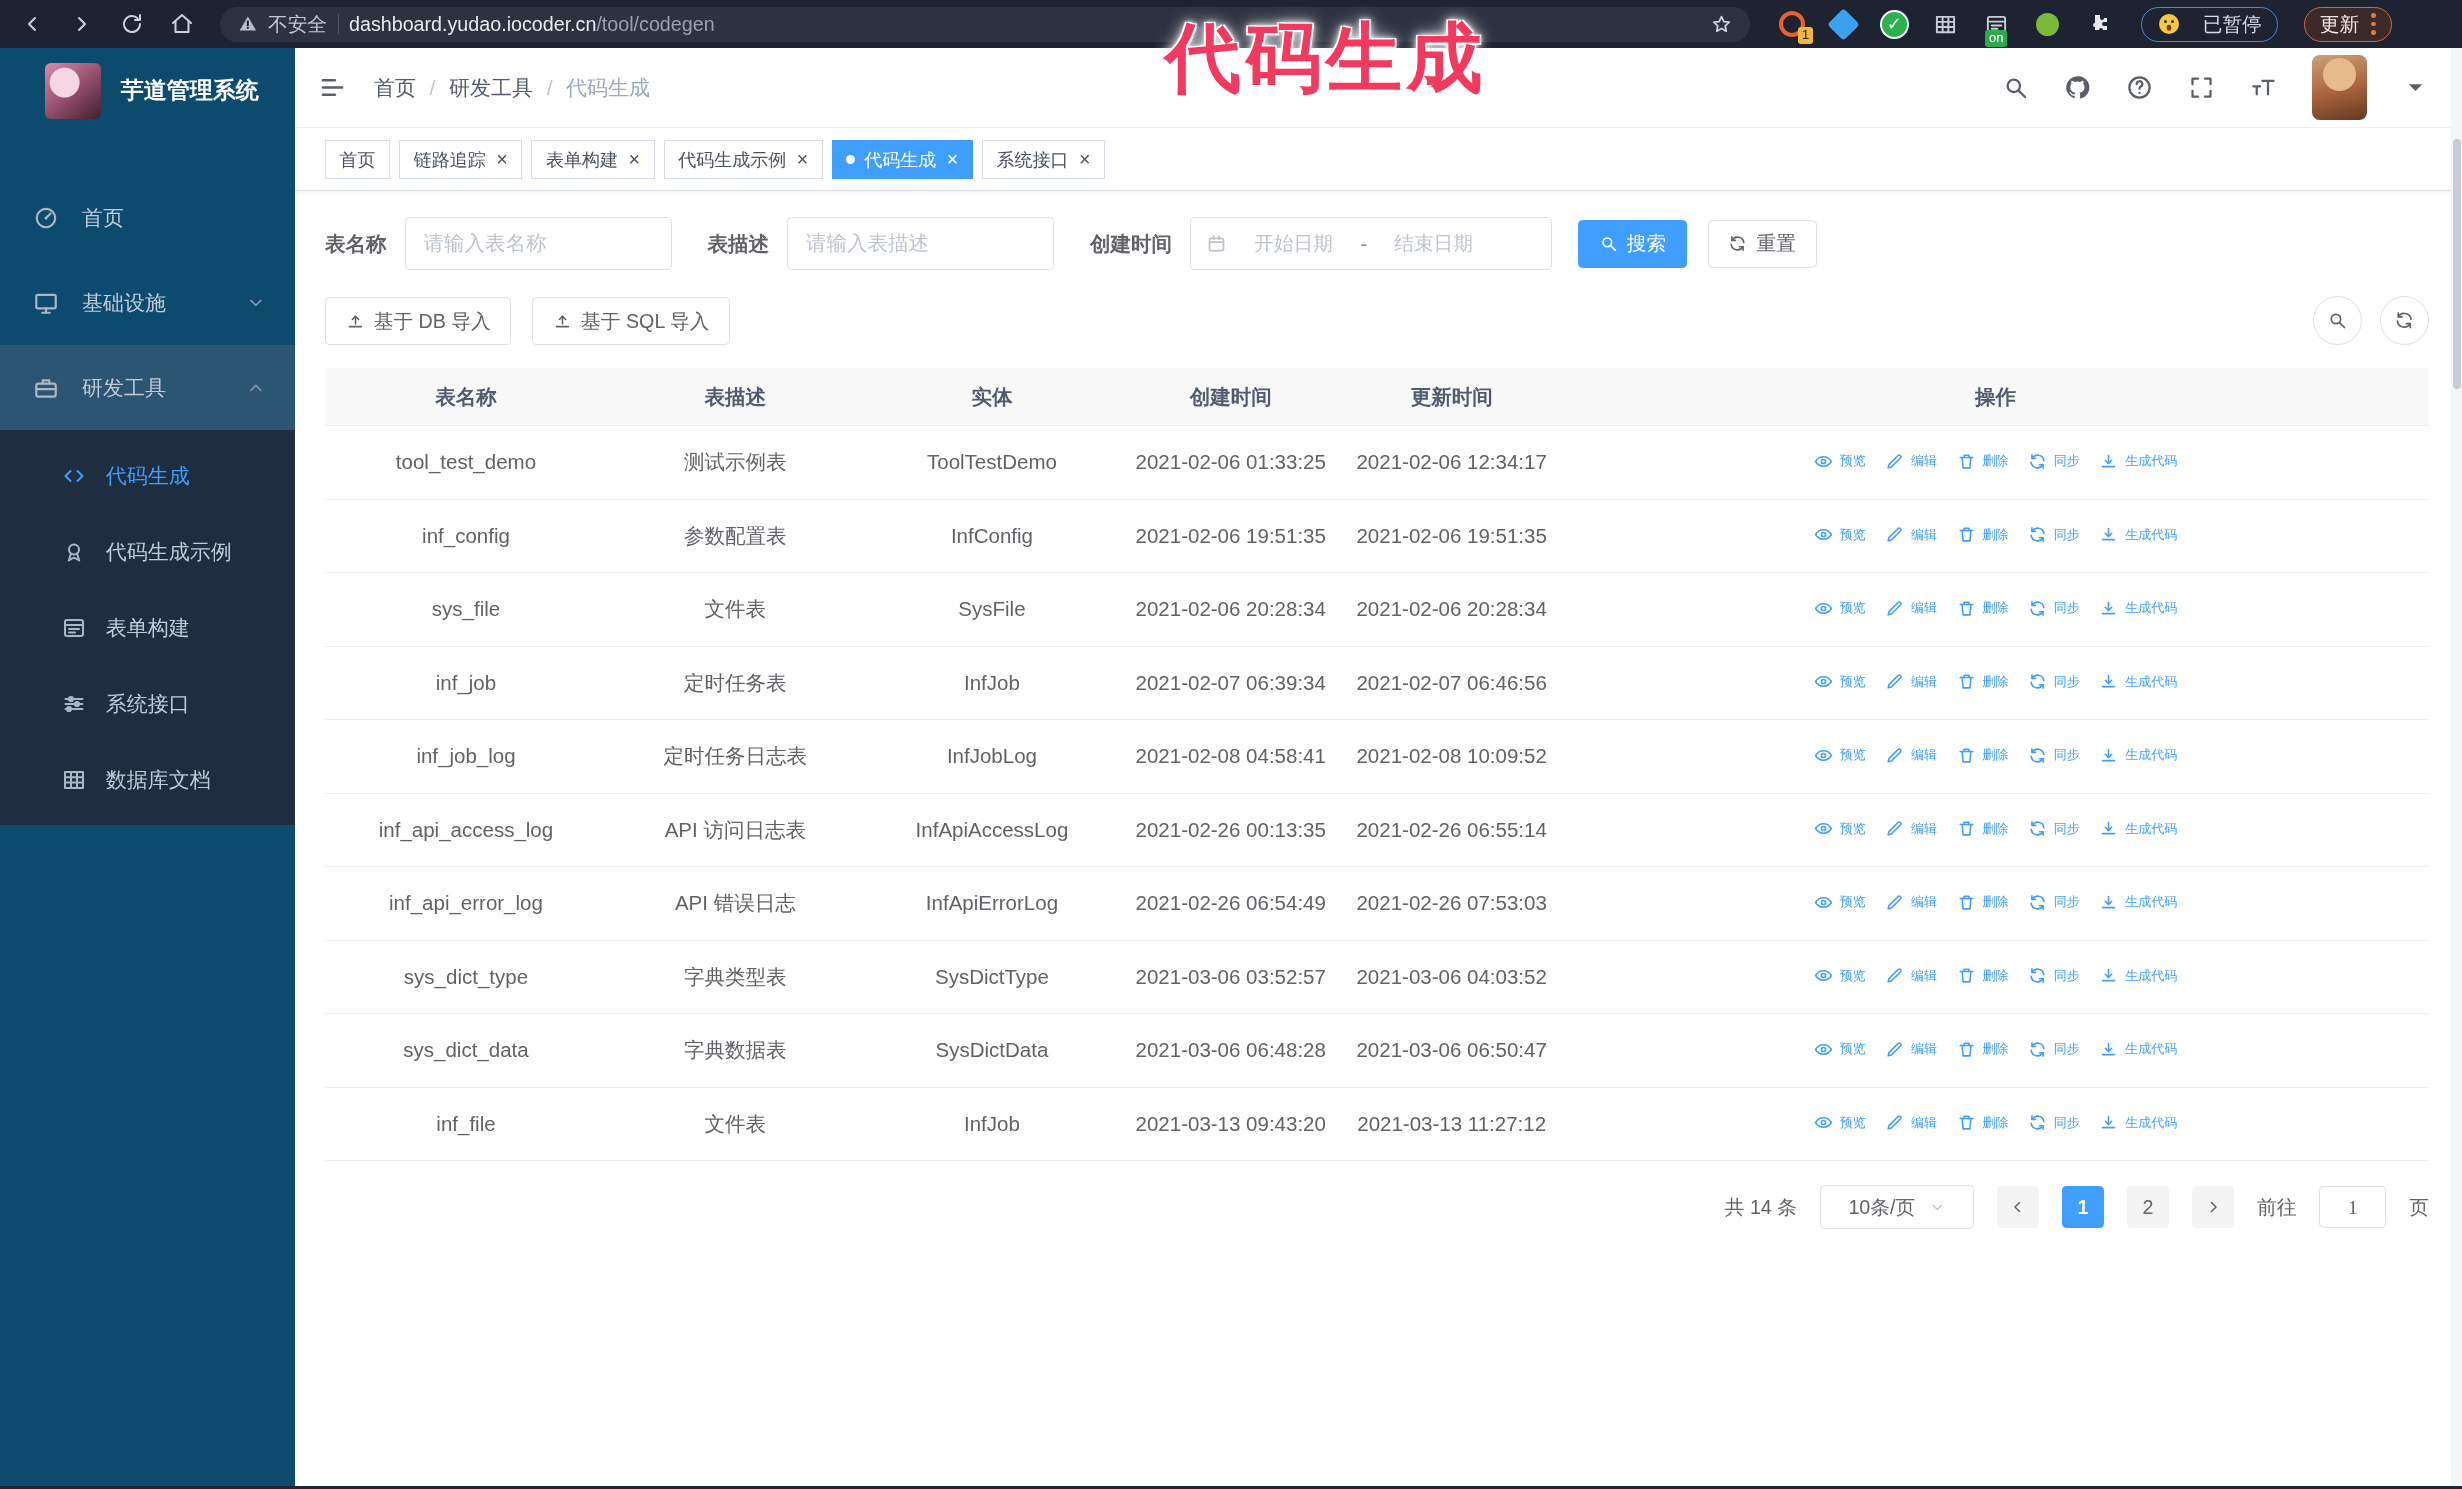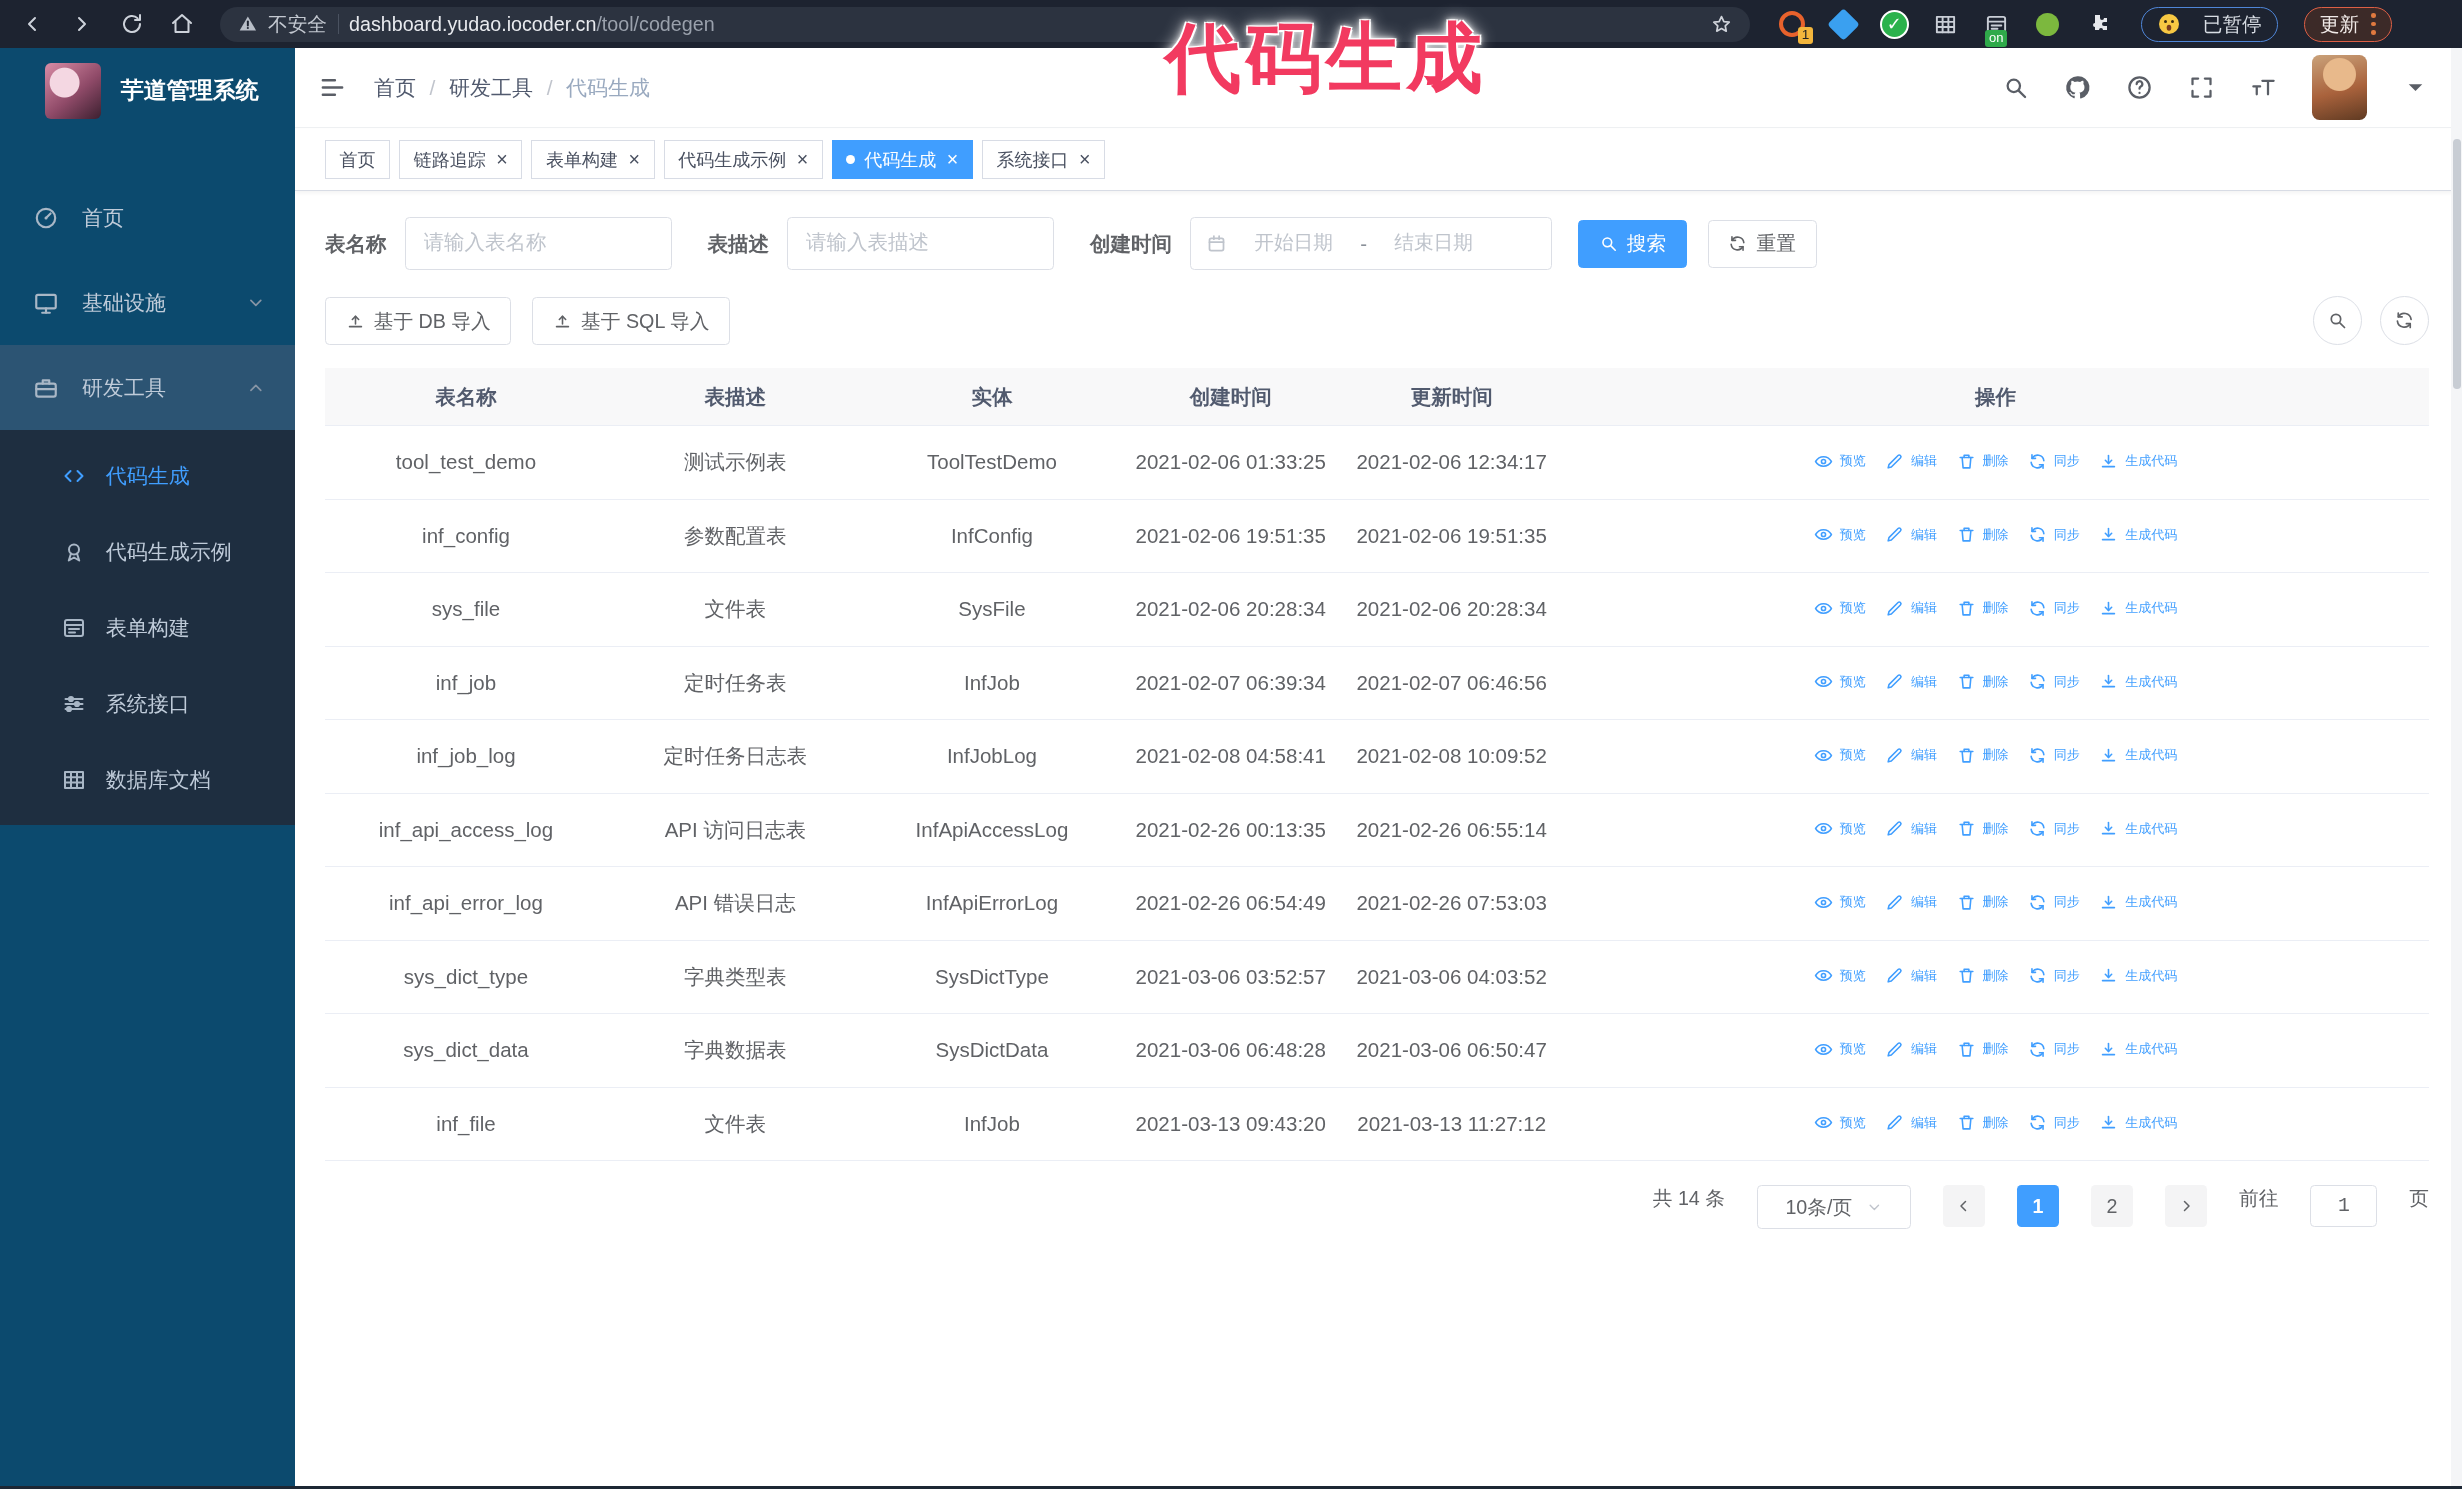--- a/index.html
+++ b/index.html
@@ -72,21 +72,21 @@
   .tab{height:39px;display:inline-flex;align-items:center;gap:9px;padding:0 13.6px;border:0.8px solid #d8dce5;background:#fff;
        color:#495060;font-size:18px;cursor:pointer;box-sizing:border-box}
   .tab .dot{width:9px;height:9px;border-radius:50%;background:#fff}
   .tab .x{font-size:19.7px;margin-left:1.5px;color:inherit}
   .tab.active{background:#409eff;border-color:#409eff;color:#fff}
 
   
   .content{position:absolute;left:295px;top:191px;right:0;bottom:0;background:#fff;padding:26px 33px 0 30px;box-sizing:border-box}
   .filter-row{display:flex;align-items:center}
   .f-label{font-size:20.5px;color:#606266;font-weight:600;margin-right:18px;white-space:nowrap}
-  input{font-family:Liberation Mono, monospace;outline:none}
+  input{font-family:Liberation Serif, serif;outline:none}
   .txt{height:53px;border:0.8px solid #dcdfe6;border-radius:4.5px;padding:0 18px;font-size:20.5px;color:#606266;width:267px;box-sizing:border-box}
   ::placeholder{color:#bfc4cc;opacity:1}
   .gap{width:36px;flex:0 0 auto}
   .date-range{width:362px;height:53px;border:0.8px solid #dcdfe6;border-radius:4.5px;display:flex;align-items:center;
               padding:0 15px;gap:7.6px;box-sizing:border-box;color:#bfc4cc;font-size:20.5px}
   .date-range .ic{color:#bfc4cc;font-size:21px}
   .date-range input{border:none;width:114px;font-size:19.7px;text-align:center;color:#606266}
   .d-sep{color:#8a9099}
   .btn{height:48px;padding:0 19.7px;border-radius:4.5px;font-size:19.7px;display:inline-flex;align-items:center;gap:9px;cursor:pointer;box-sizing:border-box;white-space:nowrap}
   .btn .ic{font-size:19px}
@@ -96,21 +96,21 @@
   .toolbar-row .btn-plain:first-child{margin-left:0}
   .tool-circles{margin-left:auto;display:flex;gap:18px}
   .circle-btn{width:47px;height:47px;border-radius:50%;border:0.8px solid #dcdfe6;background:#fff;display:flex;align-items:center;justify-content:center;color:#606266;font-size:20.5px;cursor:pointer}
 
   table{width:100%;border-collapse:collapse;margin-top:23px;table-layout:fixed}
   th{background:#f8f8f9;color:#515a6e;font-size:20.5px;font-weight:bold;height:55px;border-bottom:0.8px solid #ebeef5;text-align:center}
   td{font-size:20.5px;color:#606266;text-align:center;padding:21px 13.6px;border-bottom:0.8px solid #ebeef5;line-height:28px;word-break:break-all}
   .op{color:#409eff;display:inline-flex;align-items:center;gap:6.8px;margin:0 9.8px;font-size:13px;cursor:pointer;white-space:nowrap;text-decoration:none}
   .op .ic{font-size:19px}
 
-  .pager{display:flex;justify-content:flex-end;gap:32px;margin-top:24px;font-size:19.7px;color:#606266}
+  .pager{display:flex;align-items:center;justify-content:flex-end;gap:23px;margin-top:24px;font-size:19.7px;color:#606266}
   .page-select{width:152px;height:42px;border:0.8px solid #dcdfe6;border-radius:4.5px;display:flex;align-items:center;justify-content:center;gap:13.6px;cursor:pointer}
   .page-select .ic{font-size:16.7px;color:#c0c4cc}
   .pg-btn{min-width:42px;height:42px;border-radius:4.5px;background:#f4f4f5;display:flex;align-items:center;justify-content:center;color:#606266;font-size:19.7px;cursor:pointer;border:none}
   .pg-btn .ic{font-size:18px}
   .pg-btn.active{background:#409eff;color:#fff;font-weight:bold}
   .goto-input{width:67px;height:42px;border:0.8px solid #dcdfe6;border-radius:4.5px;text-align:center;font-size:19.7px;color:#606266;box-sizing:border-box}
 
   .scrollbar{position:absolute;right:0;top:48px;width:10.6px;bottom:0;background:#f4f5f7;z-index:30}
   .thumb{position:absolute;top:91px;left:1.5px;width:7.6px;height:250px;border-radius:3.8px;background:#c8cdd4}
   .bottom-edge{position:absolute;left:0;bottom:0;width:100%;height:4.5px;background:#1d2734;z-index:40}

